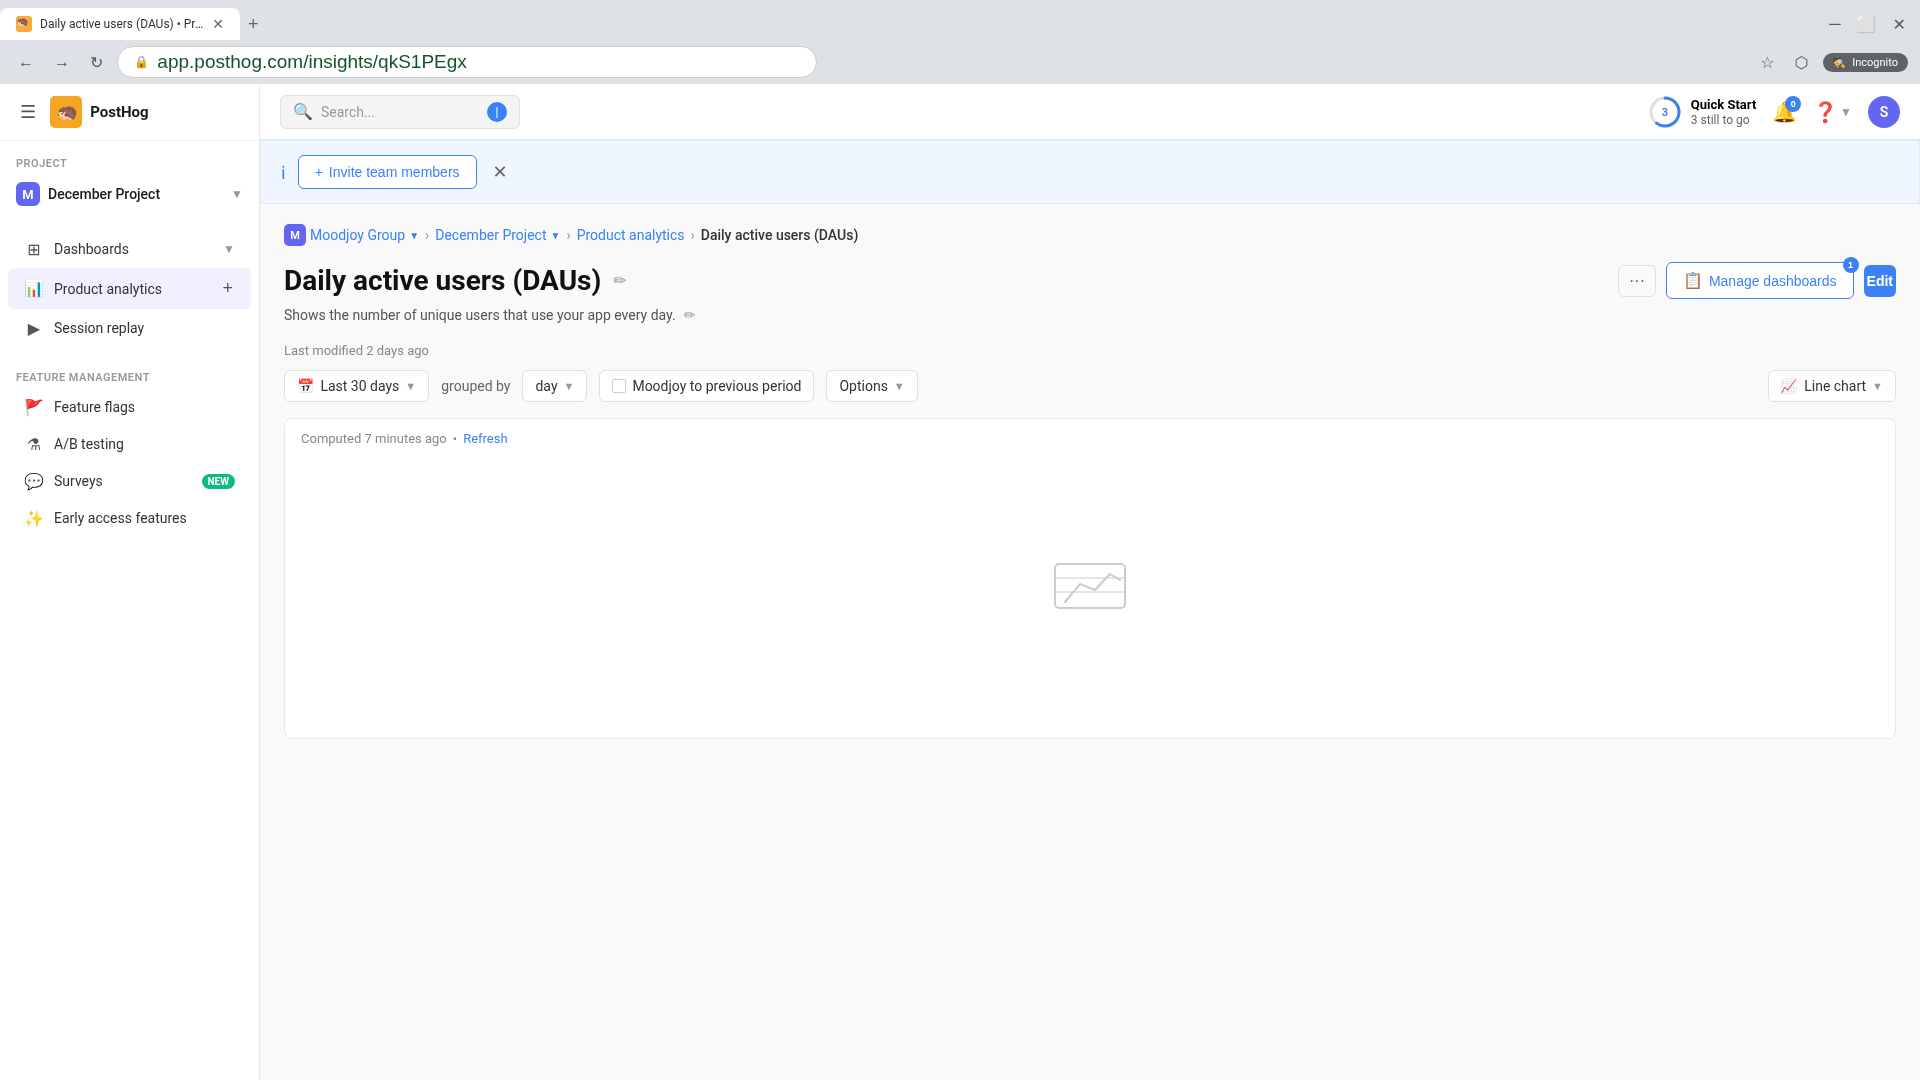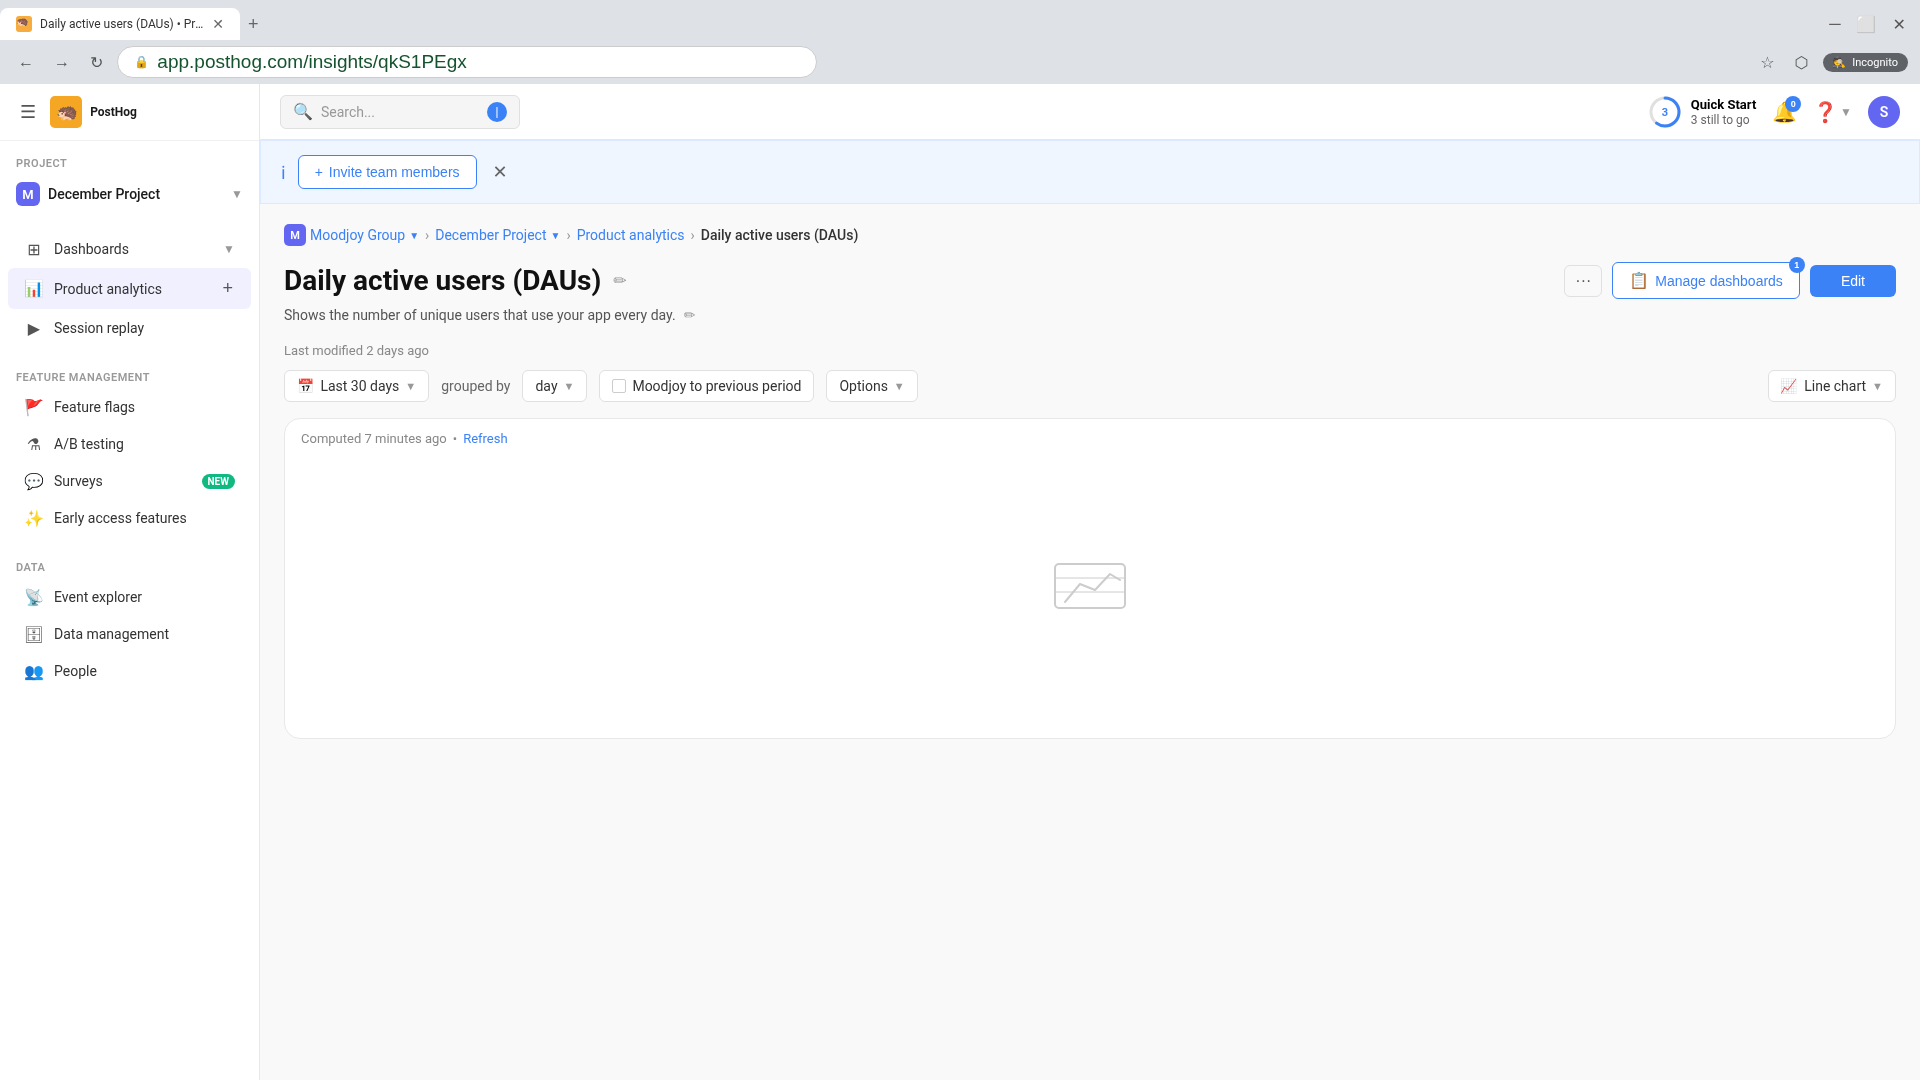--- a/index.html
+++ b/index.html
@@ -27,21 +27,21 @@
 
     
     .app { display: flex; height: calc(1080px - 84px); background: #fff; }
 
     
     .sidebar { width: 260px; background: #fff; border-right: 1px solid #e8e8e8; display: flex; flex-direction: column; overflow-y: auto; flex-shrink: 0; }
     .sidebar-header { padding: 12px 16px; display: flex; align-items: center; gap: 10px; border-bottom: 1px solid #f0f0f0; }
     .hamburger-btn { background: none; border: none; cursor: pointer; font-size: 18px; color: #555; padding: 4px; }
     .posthog-logo { display: flex; align-items: center; gap: 8px; }
     .logo-icon { width: 32px; height: 32px; }
-    .logo-text { font-size: 12px; font-weight: 700; color: #1a1a1a; }
+    .logo-text { font-size: 15px; font-weight: 700; color: #1a1a1a; }
 
     .sidebar-section { padding: 8px 0; }
     .sidebar-section-label { font-size: 11px; font-weight: 600; color: #999; padding: 8px 16px 4px; text-transform: uppercase; letter-spacing: 0.5px; }
     .sidebar-project { display: flex; align-items: center; gap: 8px; padding: 8px 16px; cursor: pointer; }
     .project-avatar { width: 24px; height: 24px; background: #6366f1; border-radius: 6px; display: flex; align-items: center; justify-content: center; color: white; font-size: 13px; font-weight: 600; }
     .project-name { font-size: 14px; font-weight: 500; color: #1a1a1a; flex: 1; }
     .project-chevron { color: #999; font-size: 12px; }
 
     .sidebar-item { display: flex; align-items: center; gap: 10px; padding: 8px 16px; cursor: pointer; border-radius: 6px; margin: 1px 8px; transition: background 0.15s; position: relative; }
     .sidebar-item.active { background: #f0f0ff; }
@@ -90,40 +90,40 @@
 
     
     .page-title-section { margin-bottom: 12px; }
     .page-title-row { display: flex; align-items: center; gap: 12px; margin-bottom: 8px; }
     .page-title { font-size: 28px; font-weight: 700; color: #111; }
     .edit-title-btn { background: none; border: none; cursor: pointer; color: #999; font-size: 16px; }
     .page-actions { margin-left: auto; display: flex; align-items: center; gap: 10px; }
     .more-btn { background: none; border: 1px solid #e0e0e0; border-radius: 6px; padding: 6px 10px; cursor: pointer; color: #555; font-size: 16px; }
     .manage-dashboards-btn { display: flex; align-items: center; gap: 6px; background: white; border: 1px solid #3b82f6; color: #3b82f6; font-size: 14px; font-weight: 500; padding: 8px 16px; border-radius: 6px; cursor: pointer; position: relative; }
     .manage-badge { position: absolute; top: -6px; right: -6px; background: #3b82f6; color: white; font-size: 9px; font-weight: 700; width: 16px; height: 16px; border-radius: 50%; display: flex; align-items: center; justify-content: center; }
-    .edit-btn { background: #3b82f6; color: white; border: none; border-radius: 6px; padding: 8px 31px; font-size: 14px; font-weight: 400; cursor: pointer; }
+    .edit-btn { background: #3b82f6; color: white; border: none; border-radius: 6px; padding: 8px 3px; font-size: 14px; font-weight: 700; cursor: pointer; }
 
     .page-description { display: flex; align-items: center; gap: 8px; margin-bottom: 20px; }
     .description-text { font-size: 14px; color: #555; }
     .edit-desc-btn { background: none; border: none; cursor: pointer; color: #999; font-size: 14px; }
 
     .add-tag-btn { display: flex; align-items: center; gap: 4px; background: none; border: 1px dashed #ccc; border-radius: 4px; padding: 3px 10px; font-size: 13px; color: #666; cursor: pointer; }
     .last-modified { font-size: 13px; color: #888; margin-top: 8px; }
 
     
     .chart-controls { display: flex; align-items: center; gap: 12px; margin-bottom: 16px; flex-wrap: wrap; }
     .control-dropdown { display: flex; align-items: center; gap: 6px; background: white; border: 1px solid #e0e0e0; border-radius: 6px; padding: 7px 12px; font-size: 14px; color: #333; cursor: pointer; }
     .grouped-by { font-size: 14px; color: #666; }
     .compare-check { display: flex; align-items: center; gap: 6px; background: white; border: 1px solid #e0e0e0; border-radius: 6px; padding: 7px 12px; font-size: 14px; color: #333; cursor: pointer; }
     .compare-checkbox { width: 14px; height: 14px; border: 1px solid #ccc; border-radius: 2px; }
     .chart-type-dropdown { display: flex; align-items: center; gap: 6px; background: white; border: 1px solid #e0e0e0; border-radius: 6px; padding: 7px 12px; font-size: 14px; color: #333; cursor: pointer; margin-left: auto; }
     .options-dropdown { display: flex; align-items: center; gap: 6px; background: white; border: 1px solid #e0e0e0; border-radius: 6px; padding: 7px 12px; font-size: 14px; color: #333; cursor: pointer; }
 
     
-    .chart-container { background: white; border: 1px solid #e8e8e8; border-radius: 16px; overflow: hidden; }
+    .chart-container { background: white; border: 1px solid #e8e8e8; border-radius: 8px; overflow: hidden; }
     .chart-meta { padding: 12px 16px; font-size: 13px; color: #888; display: flex; align-items: center; gap: 6px; }
     .refresh-link { color: #3b82f6; cursor: pointer; text-decoration: none; }
     .chart-body { padding: 20px; display: flex; align-items: center; justify-content: center; min-height: 280px; }
     .empty-chart { display: flex; flex-direction: column; align-items: center; justify-content: center; color: #ccc; }
     .empty-chart-icon { font-size: 48px; margin-bottom: 12px; }
 
     
     ::-webkit-scrollbar { width: 6px; }
     ::-webkit-scrollbar-track { background: transparent; }
     ::-webkit-scrollbar-thumb { background: #ddd; border-radius: 3px; }
@@ -225,35 +225,20 @@
           <span class="sidebar-item-icon">💬</span>
           <span class="sidebar-item-label">Surveys</span>
           <span class="sidebar-item-badge new">NEW</span>
         </div>
         <div class="sidebar-item">
           <span class="sidebar-item-icon">✨</span>
           <span class="sidebar-item-label">Early access features</span>
         </div>
       </div>
 
-      <div class="sidebar-section">
-        <div class="sidebar-section-label">DATA</div>
-        <div class="sidebar-item">
-          <span class="sidebar-item-icon">📡</span>
-          <span class="sidebar-item-label">Event explorer</span>
-        </div>
-        <div class="sidebar-item">
-          <span class="sidebar-item-icon">🗄</span>
-          <span class="sidebar-item-label">Data management</span>
-        </div>
-        <div class="sidebar-item">
-          <span class="sidebar-item-icon">👥</span>
-          <span class="sidebar-item-label">People</span>
-        </div>
-      </div>
 
     </div>
   </div>
 
   <div style="flex:1; display:flex; flex-direction:column; overflow:hidden;">
 
     <div class="top-navbar">
       <div class="search-bar">
         <span style="color:#999;">🔍</span>
         <span class="search-placeholder">Search...</span>

